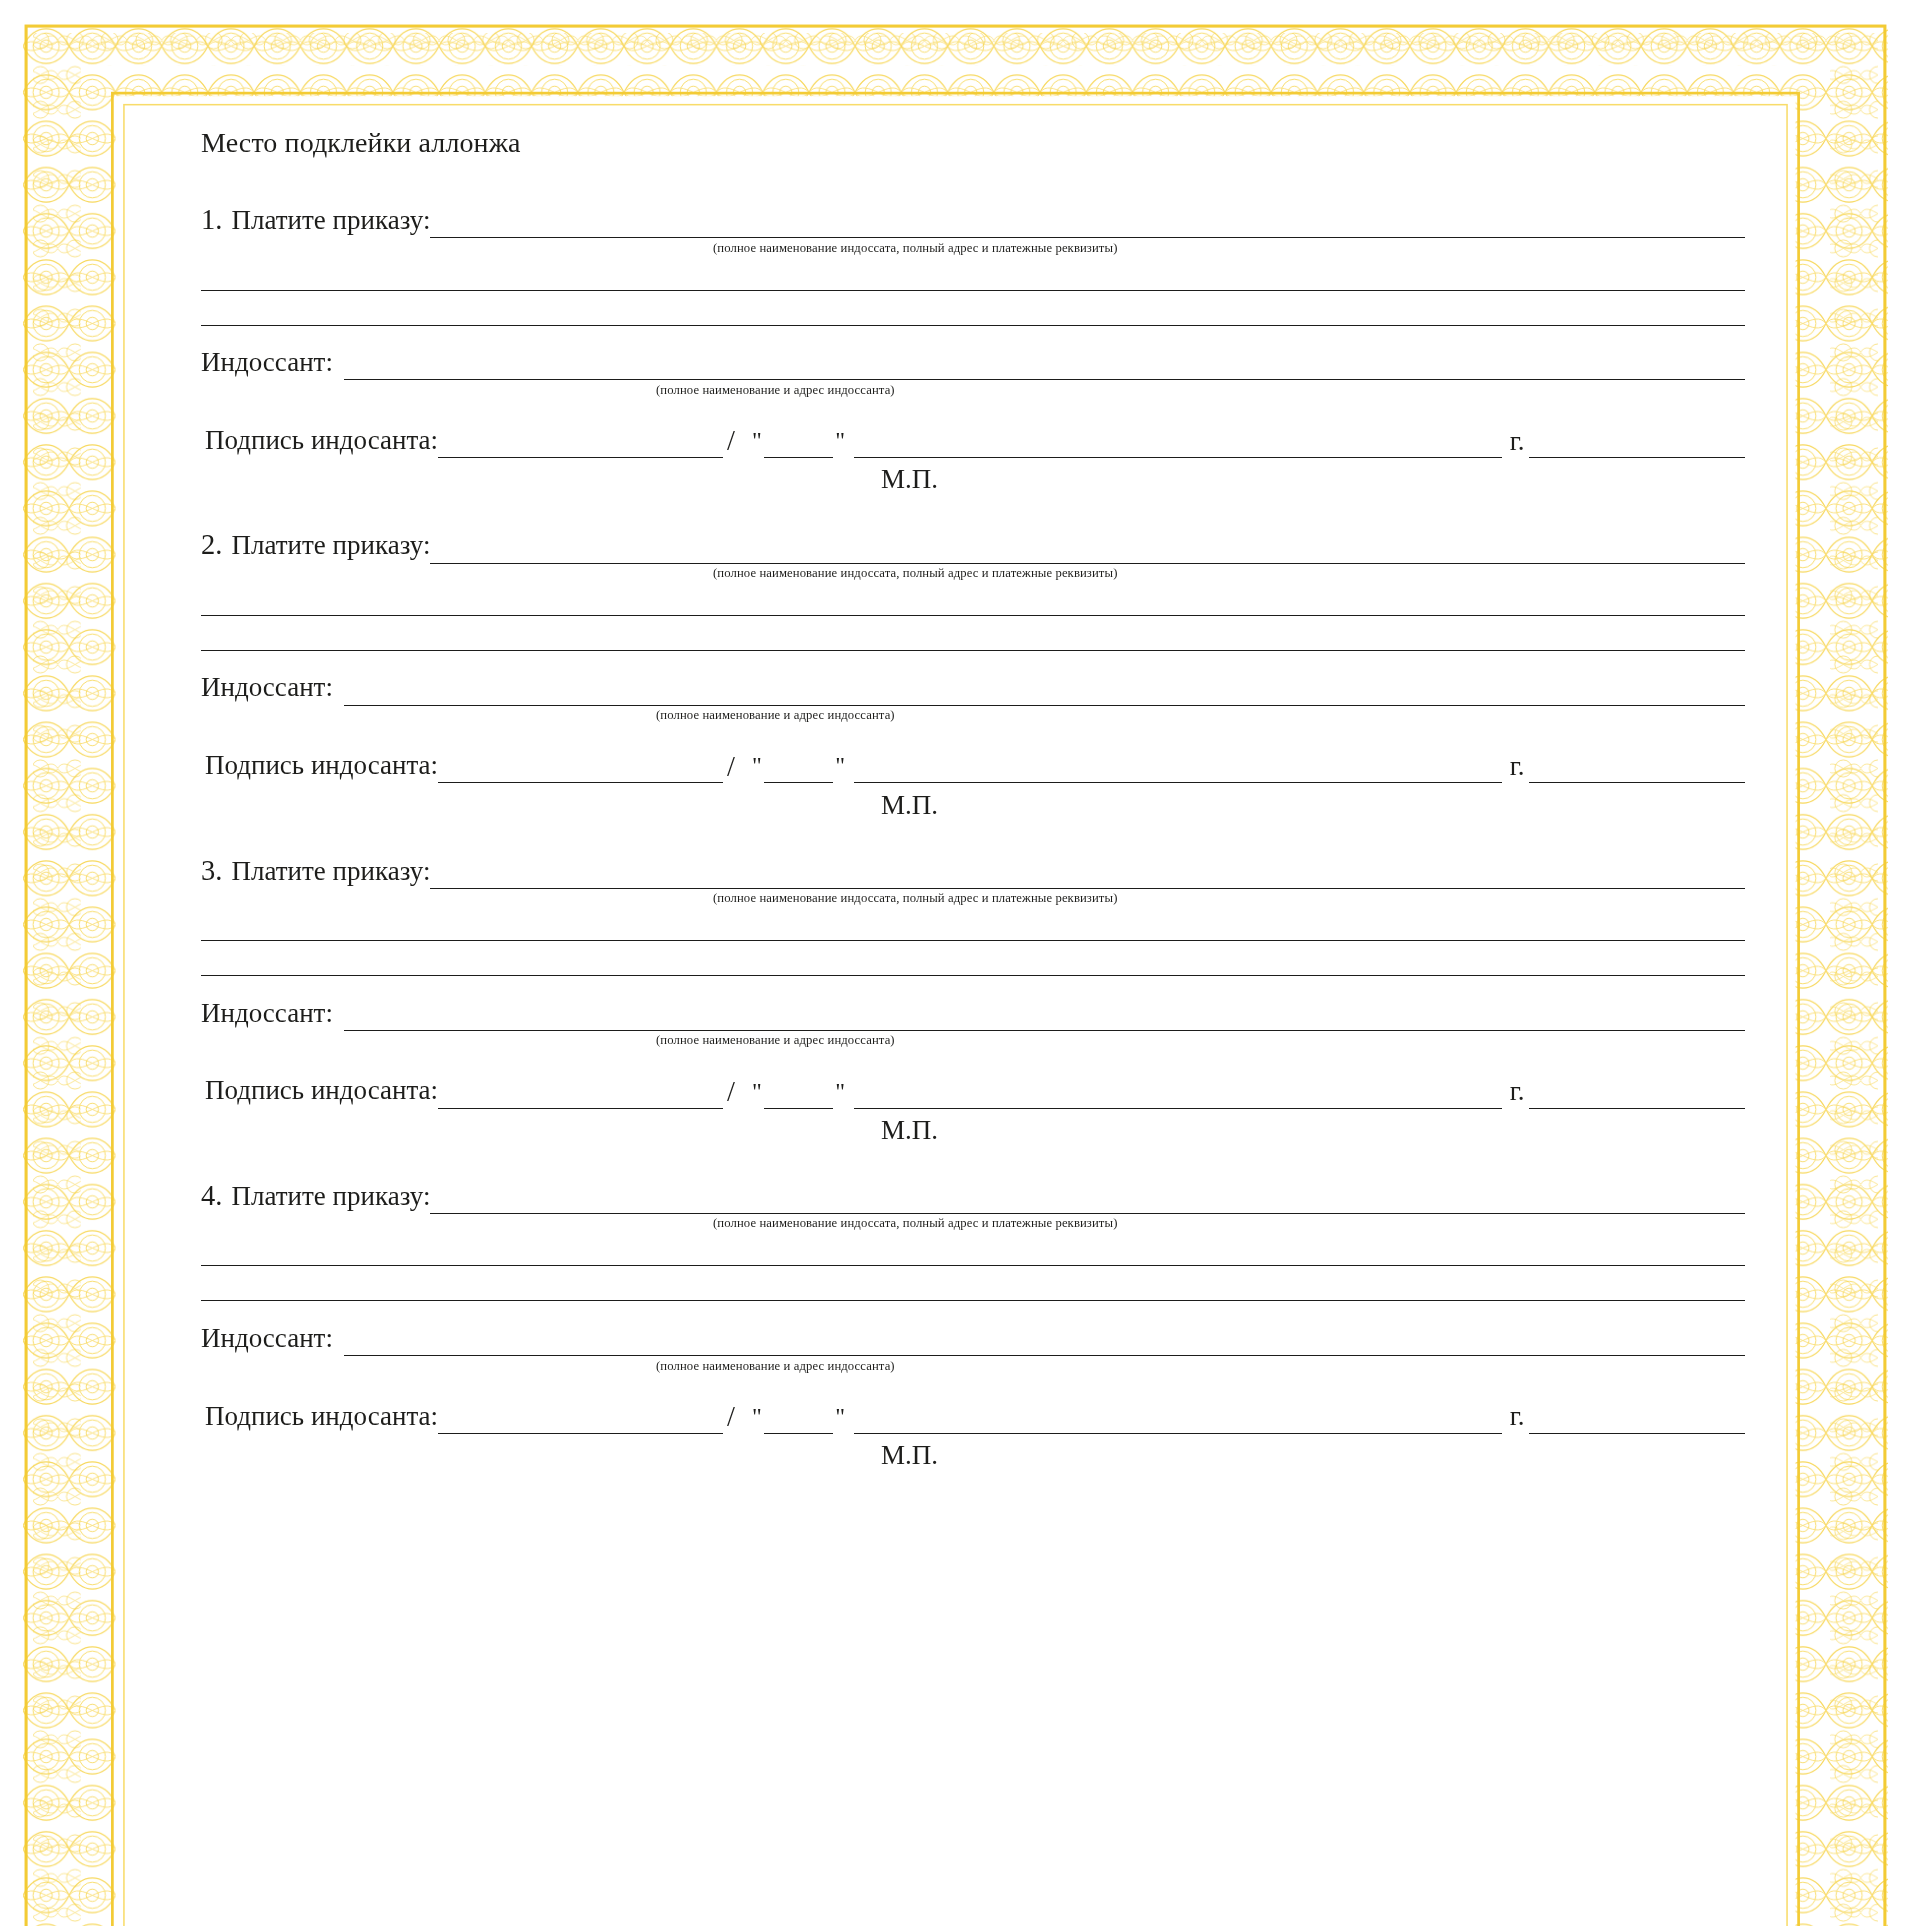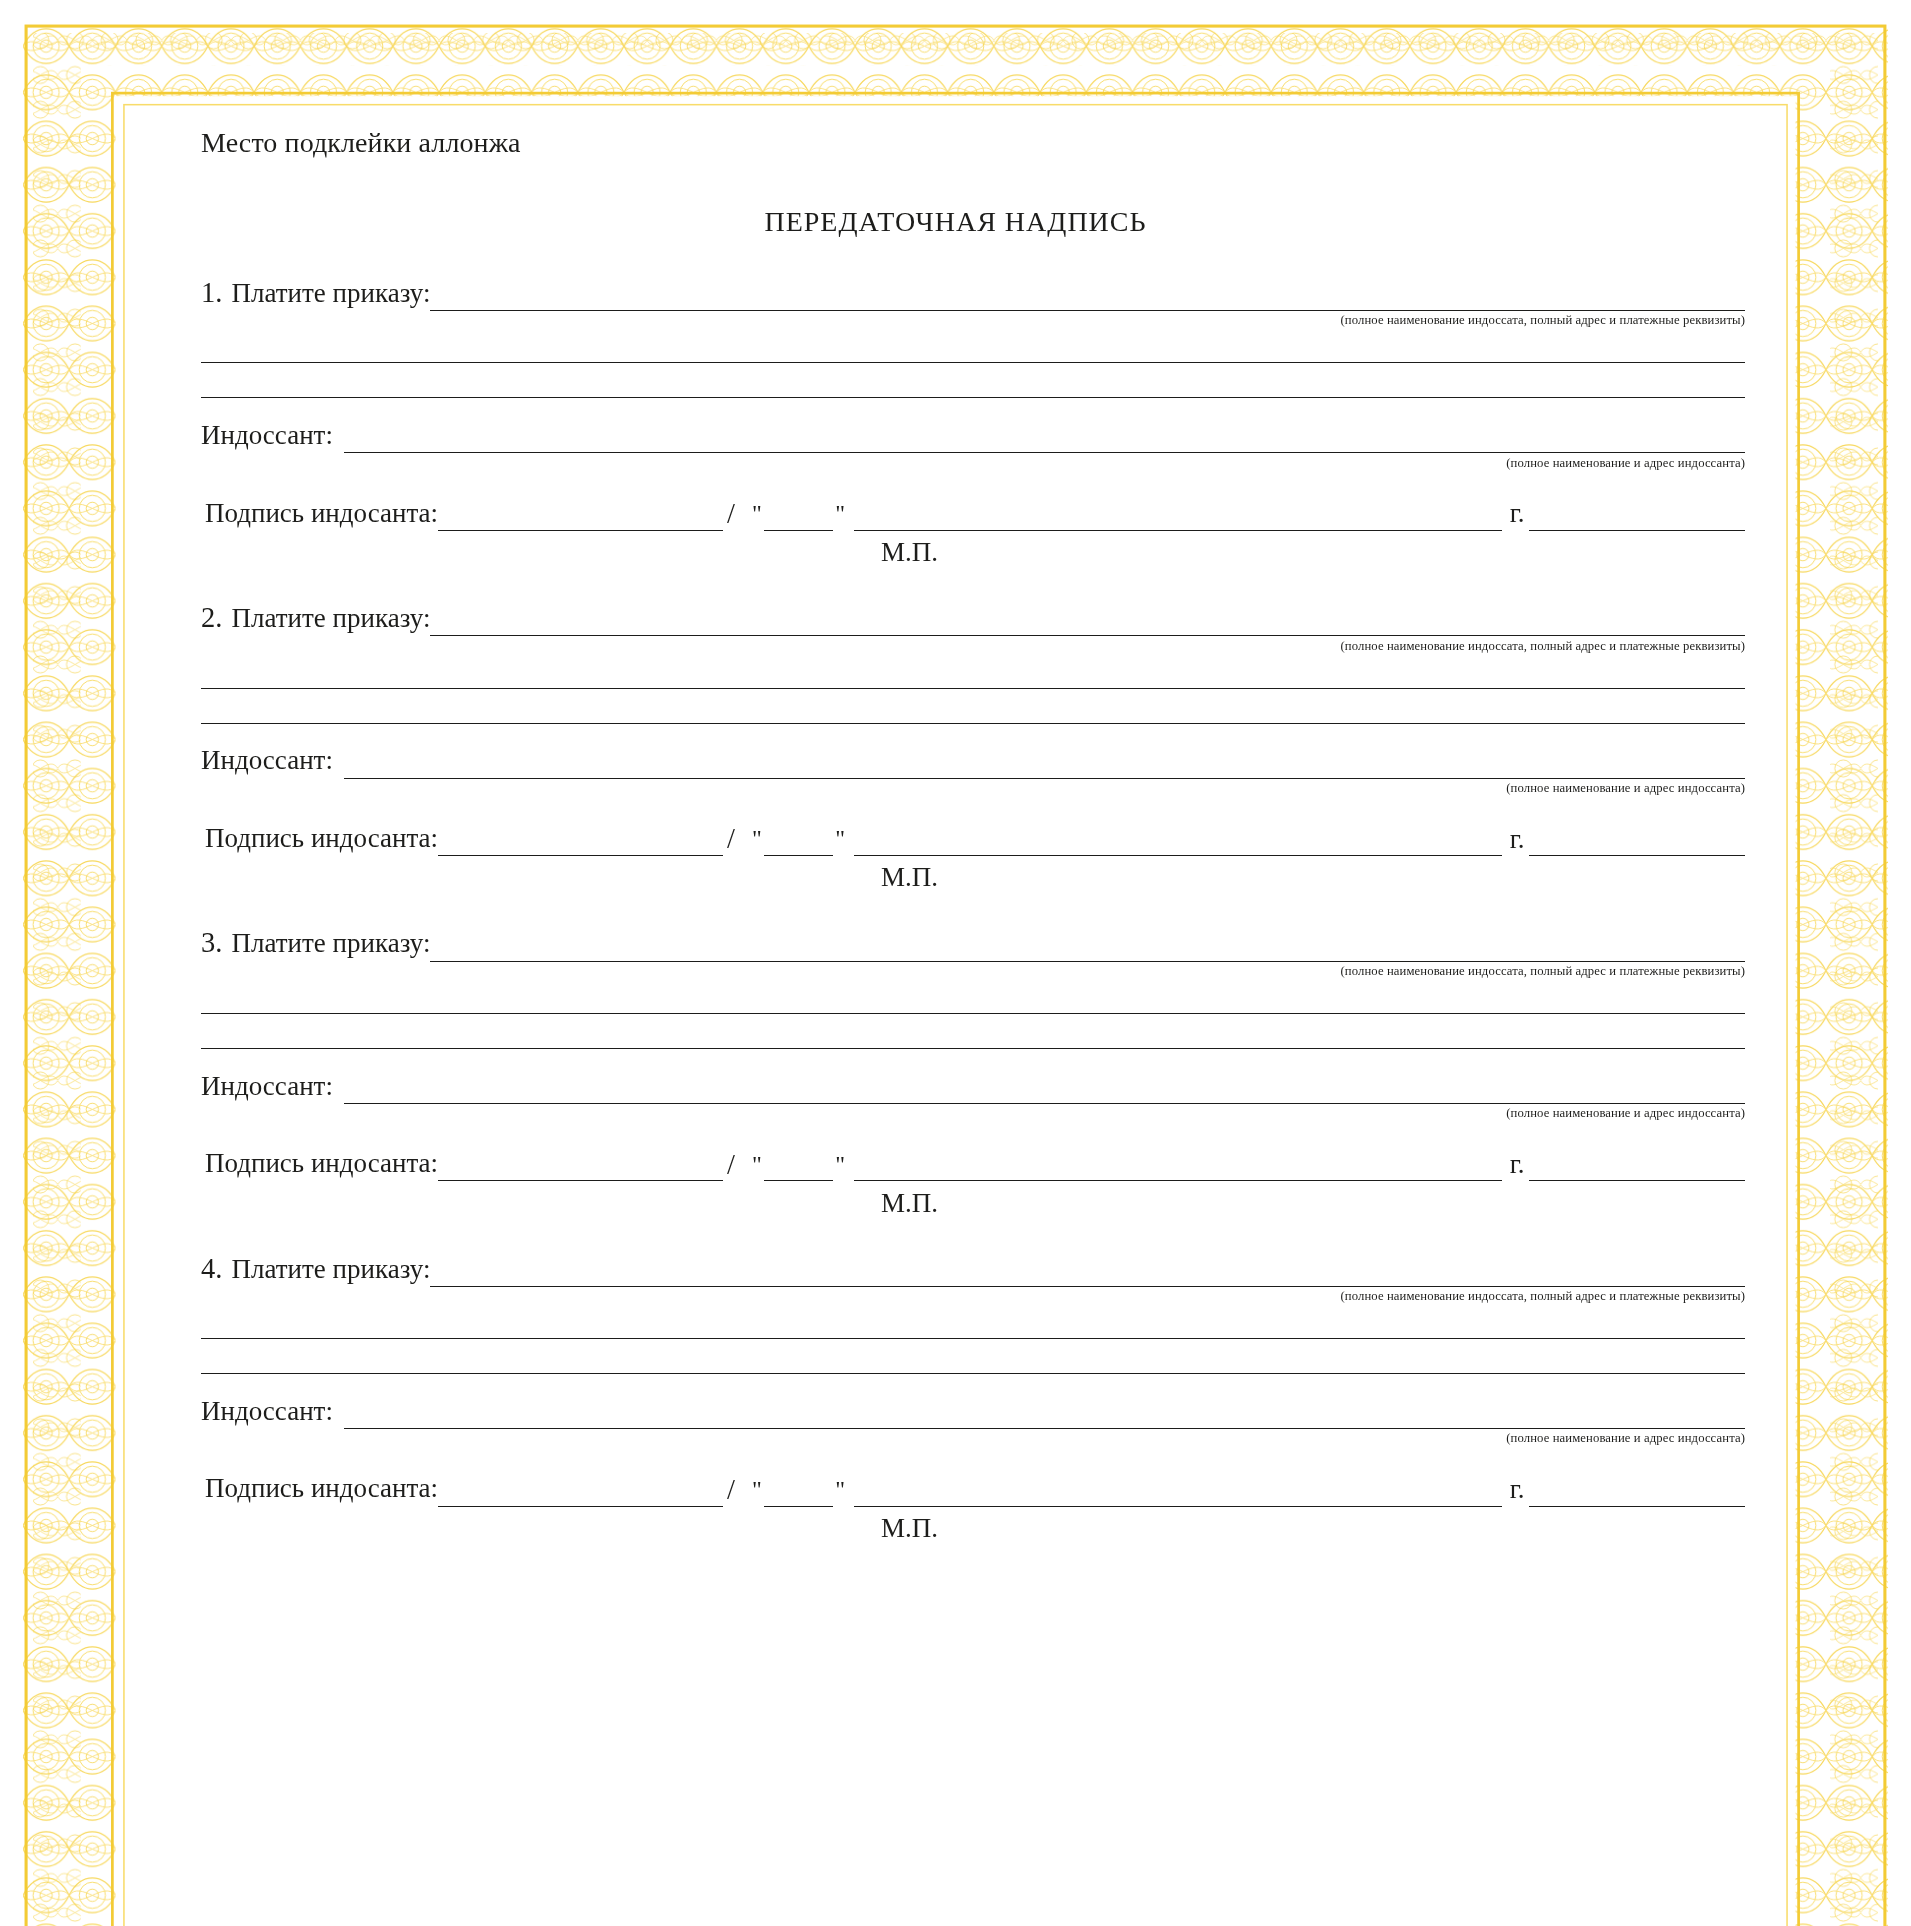--- a/index.html
+++ b/index.html
@@ -97,21 +97,20 @@
     font-size: 12.7px;
     color: #1d1d1b;
     font-family: "Liberation Serif", serif;
     letter-spacing: 0.1px;
     margin-top: 2.3px;
     text-align: center;
   }
   .hint-wrap {
     display: flex;
     padding-left: 35px;
-    justify-content: flex-end;
   }
   .hint-spacer-1 { flex: 0 0 512px; }
   .hint-spacer-2 { flex: 0 0 455px; }
 
   .long-line {
     margin-left: 35px;
     margin-right: 0;
     border-bottom: 1.5px solid #1d1d1b;
     height: 34px;
   }
@@ -178,21 +177,20 @@
       <rect x="262" y="212" width="4317" height="6472" fill="none" stroke="#f8dc6a" stroke-width="4"></rect>
     </svg>
     <div class="inner-white"></div>
   </div>
 
   <div class="content">
 
     <div class="allonge">Место подклейки аллонжа</div>
 
     <div class="doc-title">
-      <div>ПЕРЕДАТОЧНАЯ НАДПИСЬ</div>
     </div>
 
     <div class="block first">
       <div class="row">
         <span class="lbl">1.</span>
         <span class="lbl sans" style="padding-left:9.2px">Платите приказу:</span>
         <span class="fill"></span>
       </div>
       <div class="hint-wrap">
         <span class="hint-spacer-1"></span>

